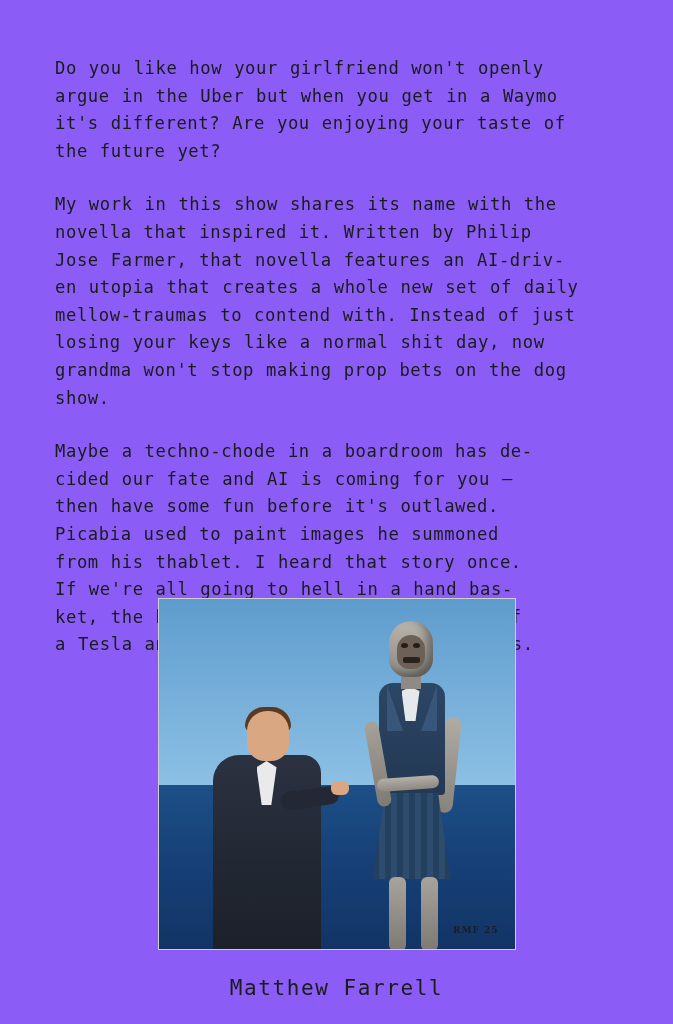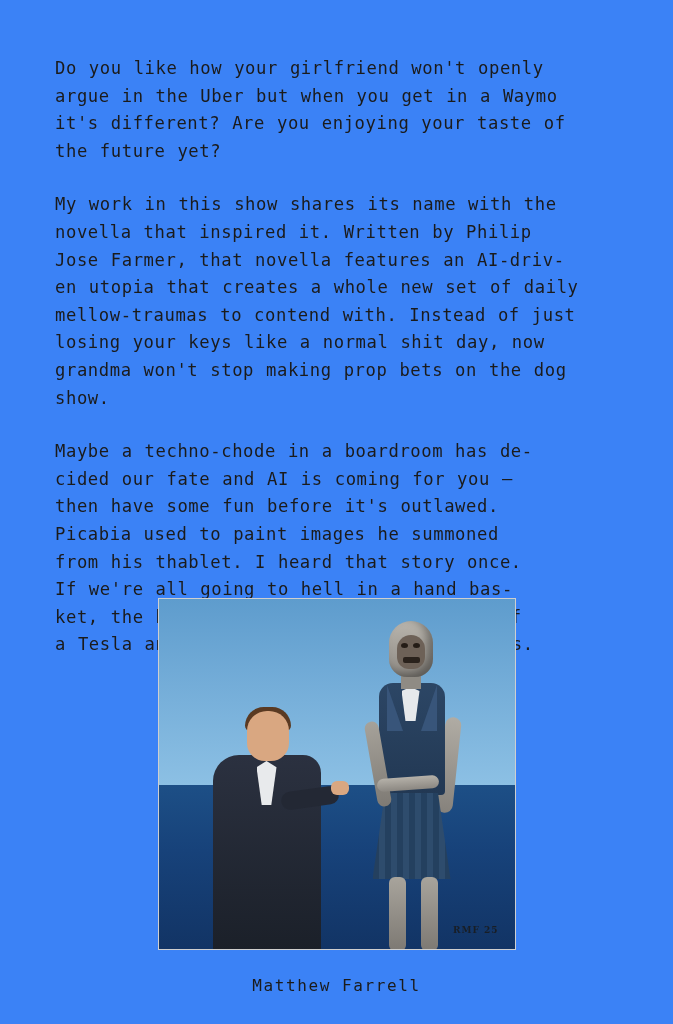--- a/index.html
+++ b/index.html
@@ -11,21 +11,21 @@
     width: 673px;
     height: 1024px;
     position: relative;
     font-family: "DejaVu Sans Mono", monospace;
     color: #1a1a1a;
     overflow: hidden;
   }
   .page {
     position: absolute;
     inset: 0;
-    background: #3b82f6;
+    background: #8b5cf6;
     padding: 0;
   }
   .text-column {
     position: absolute;
     left: 55px;
     top: 55px;
     width: 555px;
   }
   .para {
     font-family: "DejaVu Sans Mono", monospace;
@@ -248,21 +248,21 @@
     bottom: 14px;
     color: #1a1a1a;
     font-size: 9px;
     font-family: "DejaVu Serif", serif;
     opacity: .85;
     letter-spacing: 1px;
   }
   .caption {
     margin-top: 26px;
     font-family: "DejaVu Sans Mono", monospace;
-    font-size: 16px;
+    font-size: 21px;
     letter-spacing: 1.6px;
     color: #1b1b1b;
   }
 </style>
 </head>
 <body>
 
 <div class="page">
 
   <div class="text-column">

